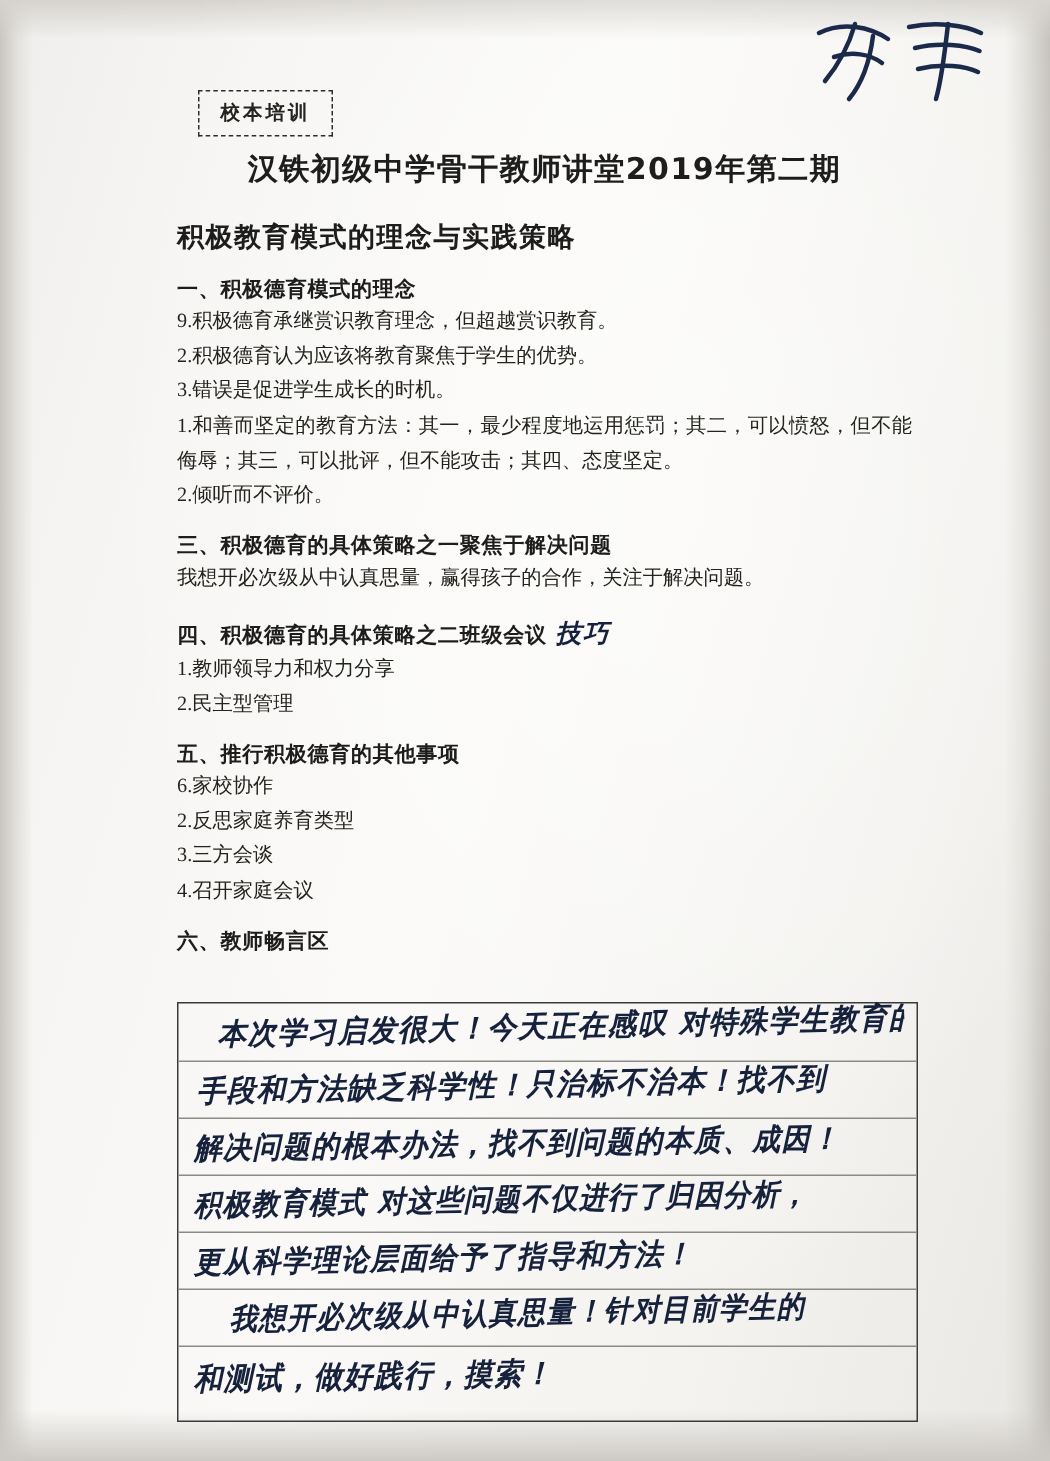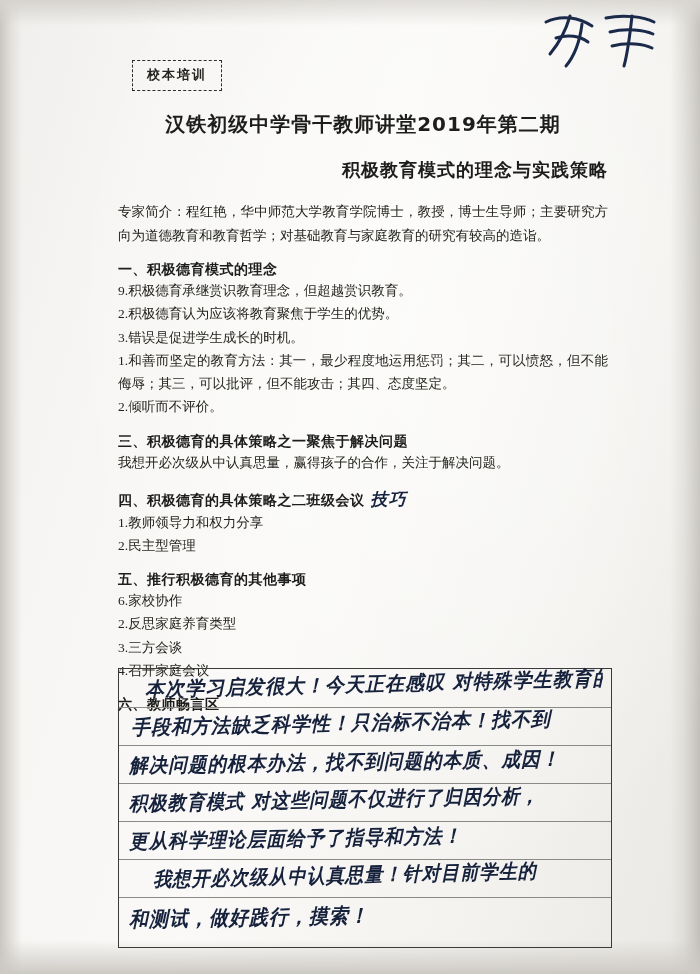--- a/index.html
+++ b/index.html
@@ -63,26 +63,26 @@
     font-family:"DejaVu Serif", serif;
     color:#1b2a4a;
   }
   .signature svg{display:block;}
 
   .title-main{
     text-align:center;
     font-size:20px;
     font-weight:bold;
     color:#1d1d1b;
-    margin-top:20px;
+    margin-top:8px;
     letter-spacing:1px;
     font-family:"DejaVu Sans", sans-serif;
   }
   .title-sub{
-    text-align:right;
+    text-align:left;
     font-size:18px;
     font-weight:bold;
     color:#1d1d1b;
     margin-top:20px;
     letter-spacing:1px;
     font-family:"DejaVu Sans", sans-serif;
   }
 
   .intro{
     margin-top:18px;
@@ -165,21 +165,20 @@
       </g>
     </svg>
   </div>
 
   <div class="content">
     <div class="stamp-box">校本培训</div>
 
     <div class="title-main">汉铁初级中学骨干教师讲堂2019年第二期</div>
     <div class="title-sub">积极教育模式的理念与实践策略</div>
 
-    <div class="intro">专家简介：程红艳，华中师范大学教育学院博士，教授，博士生导师；主要研究方向为道德教育和教育哲学；对基础教育与家庭教育的研究有较高的造诣。</div>
 
     
     <div class="section-h">一、积极德育模式的理念</div>
     <div class="line">9.积极德育承继赏识教育理念，但超越赏识教育。</div>
     <div class="line">2.积极德育认为应该将教育聚焦于学生的优势。</div>
     <div class="line">3.错误是促进学生成长的时机。</div>
 
     
     <div class="line">1.和善而坚定的教育方法：其一，最少程度地运用惩罚；其二，可以愤怒，但不能侮辱；其三，可以批评，但不能攻击；其四、态度坚定。</div>
     <div class="line">2.倾听而不评价。</div>

